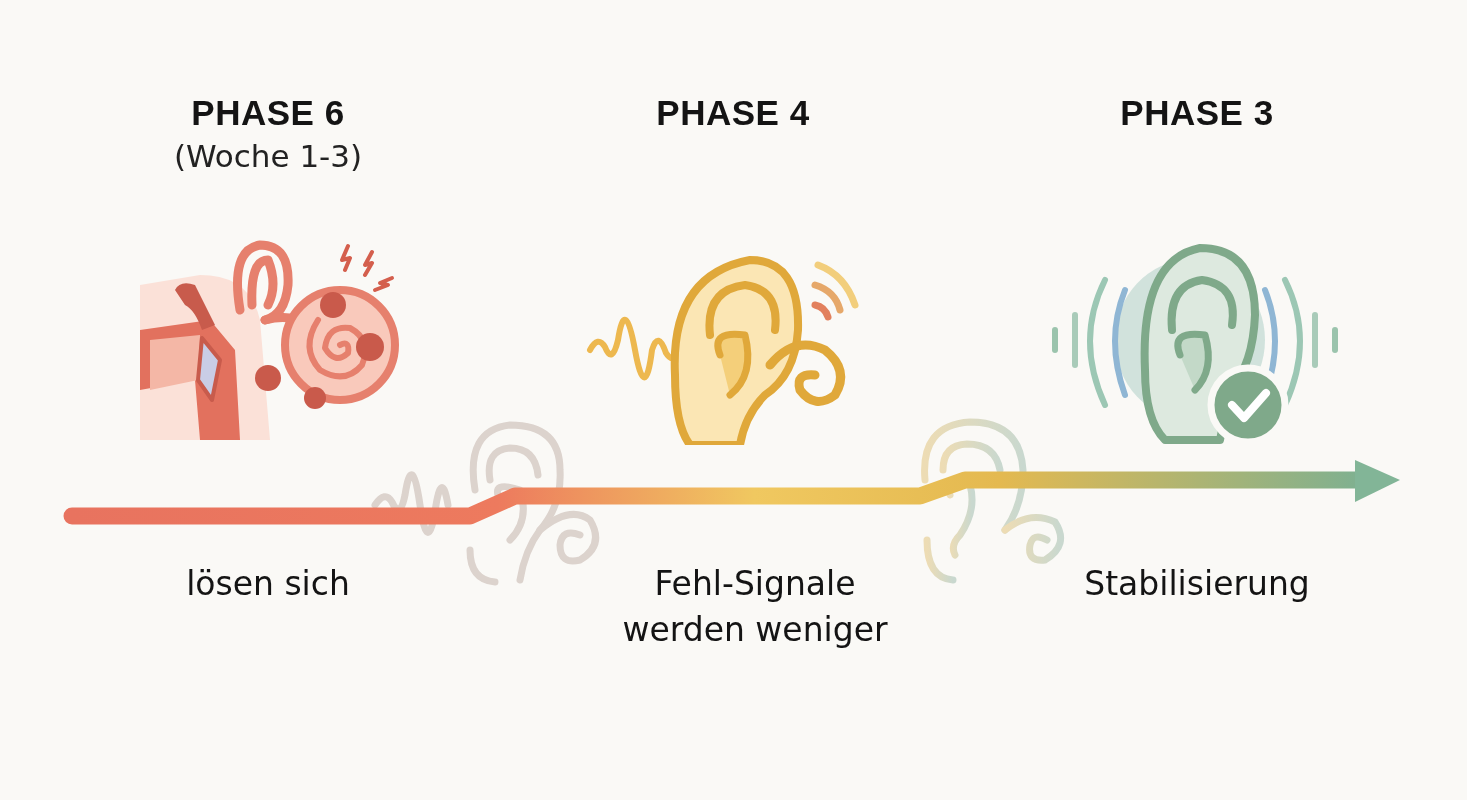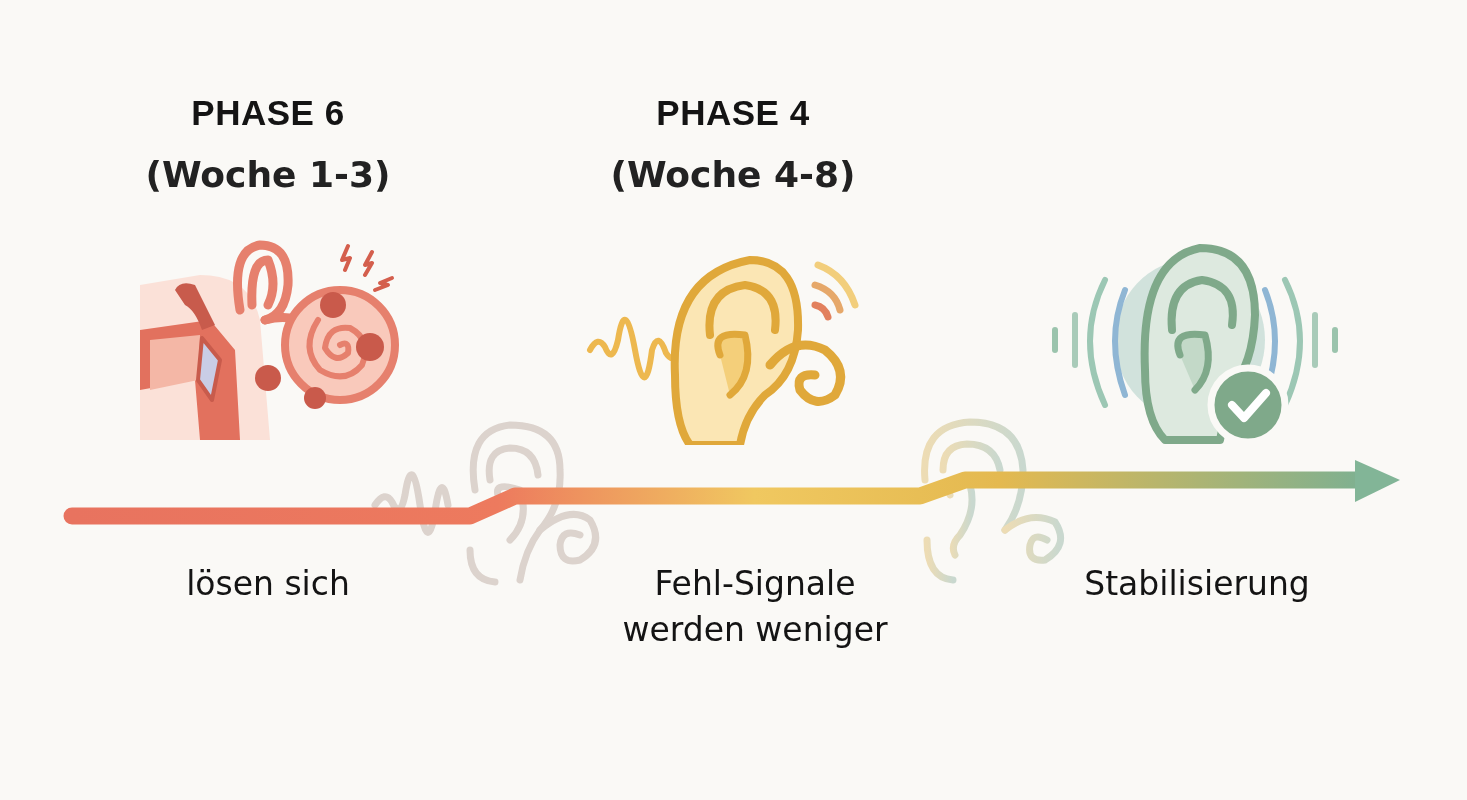--- a/index.html
+++ b/index.html
@@ -1,36 +1,36 @@
 <!DOCTYPE html>
 <html><head>
 <meta charset="utf-8">
 <style>
   html,body{margin:0;padding:0;}
   body{width:1467px;height:800px;background:#faf9f6;position:relative;overflow:hidden;
        font-family:"DejaVu Sans","Liberation Sans",sans-serif;color:#141414;}
   .phase-head{position:absolute;width:360px;text-align:center;}
   .phase-title{font-family:"Liberation Sans",sans-serif;font-weight:bold;font-size:35px;letter-spacing:0.5px;line-height:42px;display:block;}
-  .phase-weeks{font-size:36px;line-height:44px;display:block;margin-top:19px;font-weight:700;color:#222;}
+  .phase-weeks{font-size:31px;line-height:44px;display:block;margin-top:0;font-weight:400;color:#222;}
   .caption{position:absolute;width:420px;text-align:center;font-size:33px;line-height:46px;color:#141414;}
   .icon{position:absolute;}
   svg{display:block;}
 </style>
 </head>
 <body>
 
 <div class="phase-head" style="left:88px;top:92px;">
   <span class="phase-title">PHASE 6</span>
   <span class="phase-weeks">(Woche 1-3)</span>
 </div>
 <div class="phase-head" style="left:553px;top:92px;">
   <span class="phase-title">PHASE 4</span>
-  <span class="phase-weeks">(Woche 4-8)</span>
 </div>
 <div class="phase-head" style="left:1017px;top:92px;">
+  <span class="phase-title">PHASE 3</span>
 </div>
 
 <div class="icon" style="left:370px;top:410px;">
   <svg width="230" height="180" viewBox="0 0 230 180" fill="none" stroke-linecap="round" stroke-linejoin="round">
     <g stroke="#d9cfc9" stroke-width="7" opacity="0.9">
       <path d="M5 95 Q15 80 22 92 Q30 110 35 85 Q42 40 50 95 Q58 150 66 95 Q72 60 78 95"></path>
       <path d="M105 80 Q95 20 140 15 Q190 15 190 60 Q192 95 170 120 Q155 140 150 170"></path>
       <path d="M120 70 Q115 40 140 38 Q165 38 168 65"></path>
       <path d="M130 90 Q120 70 150 80 Q160 110 140 130"></path>
       <path d="M170 120 Q200 95 220 110 Q235 135 210 150 Q190 155 190 135 Q192 118 210 125"></path>

